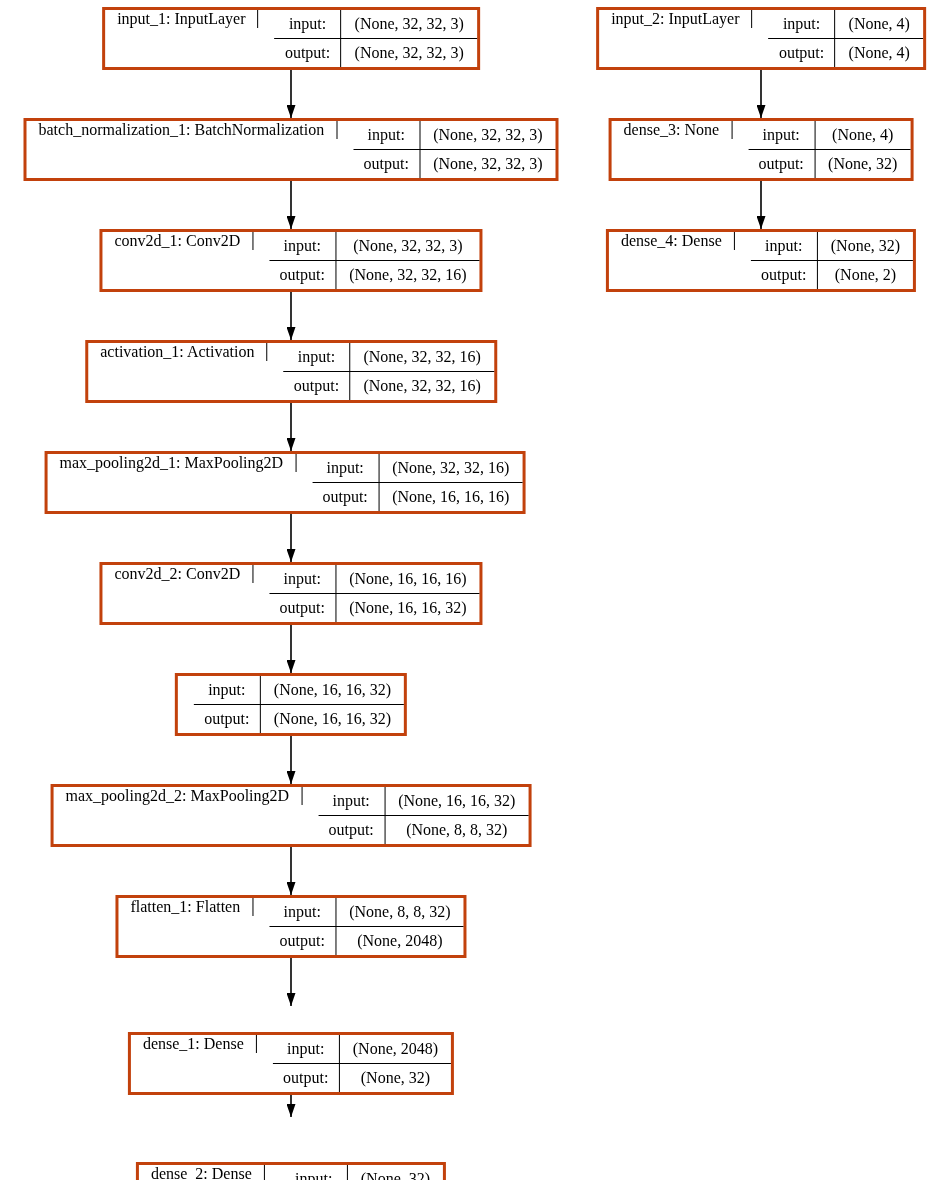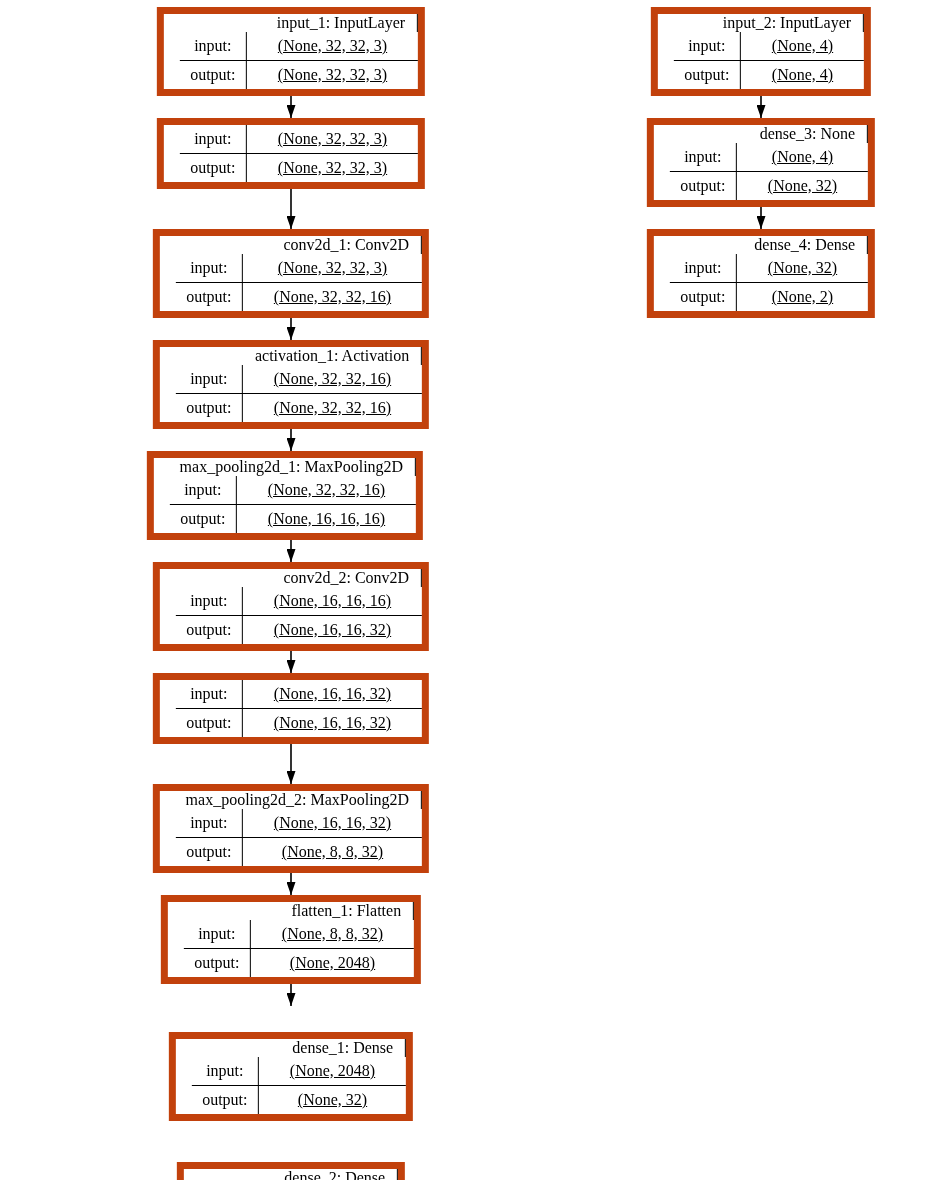--- a/index.html
+++ b/index.html
@@ -3,38 +3,37 @@
 <meta charset="utf-8">
 <style>
   html,body { margin:0; padding:0; background:#ffffff; }
   #canvas {
     position:relative; width:932px; height:1180px; background:#ffffff;
     font-family:"Liberation Serif","DejaVu Serif",serif;
     font-size:16px; color:#000;
   }
   .node {
     position:absolute; transform:translateX(-50%);
-    display:flex; flex-direction:column; align-items:flex-end;
-    border:7px solid #c2410c; background:#fff; white-space:nowrap;
+    display:flex; flex-direction:row; align-items:flex-start;
+    border:3px solid #c2410c; background:#fff; white-space:nowrap;
   }
   .name-cell {
     display:flex; align-items:center; justify-content:center;
     padding:0 12px; border-right:1px solid #000;
   }
   .io-block { display:flex; flex-direction:column; }
   .io-row { display:flex; flex-direction:row; height:28px;margin-left:16px; }
   .io-row.row-top { border-bottom:1px solid #000; }
   .io-label {
     width:66px; display:flex; align-items:center; justify-content:center;
     border-right:1px solid #000;
   }
   .shape-cell {
     flex:1; display:flex; align-items:center; justify-content:center;
-    padding:0 31px;
-    text-decoration:underline;
+    padding:0 13px;
   }
   #edges { position:absolute; top:0; left:0; pointer-events:none; }
   #edges line { stroke:#000; stroke-width:1.6; }
 </style>
 </head>
 <body>
 
 <div id="canvas">
 
   <svg id="edges" width="932" height="1180" viewBox="0 0 932 1180">
@@ -89,20 +88,21 @@
         <div class="shape-cell">(None, 32, 32, 3)</div>
       </div>
       <div class="io-row">
         <div class="io-label">output:</div>
         <div class="shape-cell">(None, 32, 32, 3)</div>
       </div>
     </div>
   </div>
 
   <div class="node" style="top:118px;left:291px">
+    <div class="name-cell">batch_normalization_1: BatchNormalization</div>
     <div class="io-block">
       <div class="io-row row-top">
         <div class="io-label">input:</div>
         <div class="shape-cell">(None, 32, 32, 3)</div>
       </div>
       <div class="io-row">
         <div class="io-label">output:</div>
         <div class="shape-cell">(None, 32, 32, 3)</div>
       </div>
     </div>

